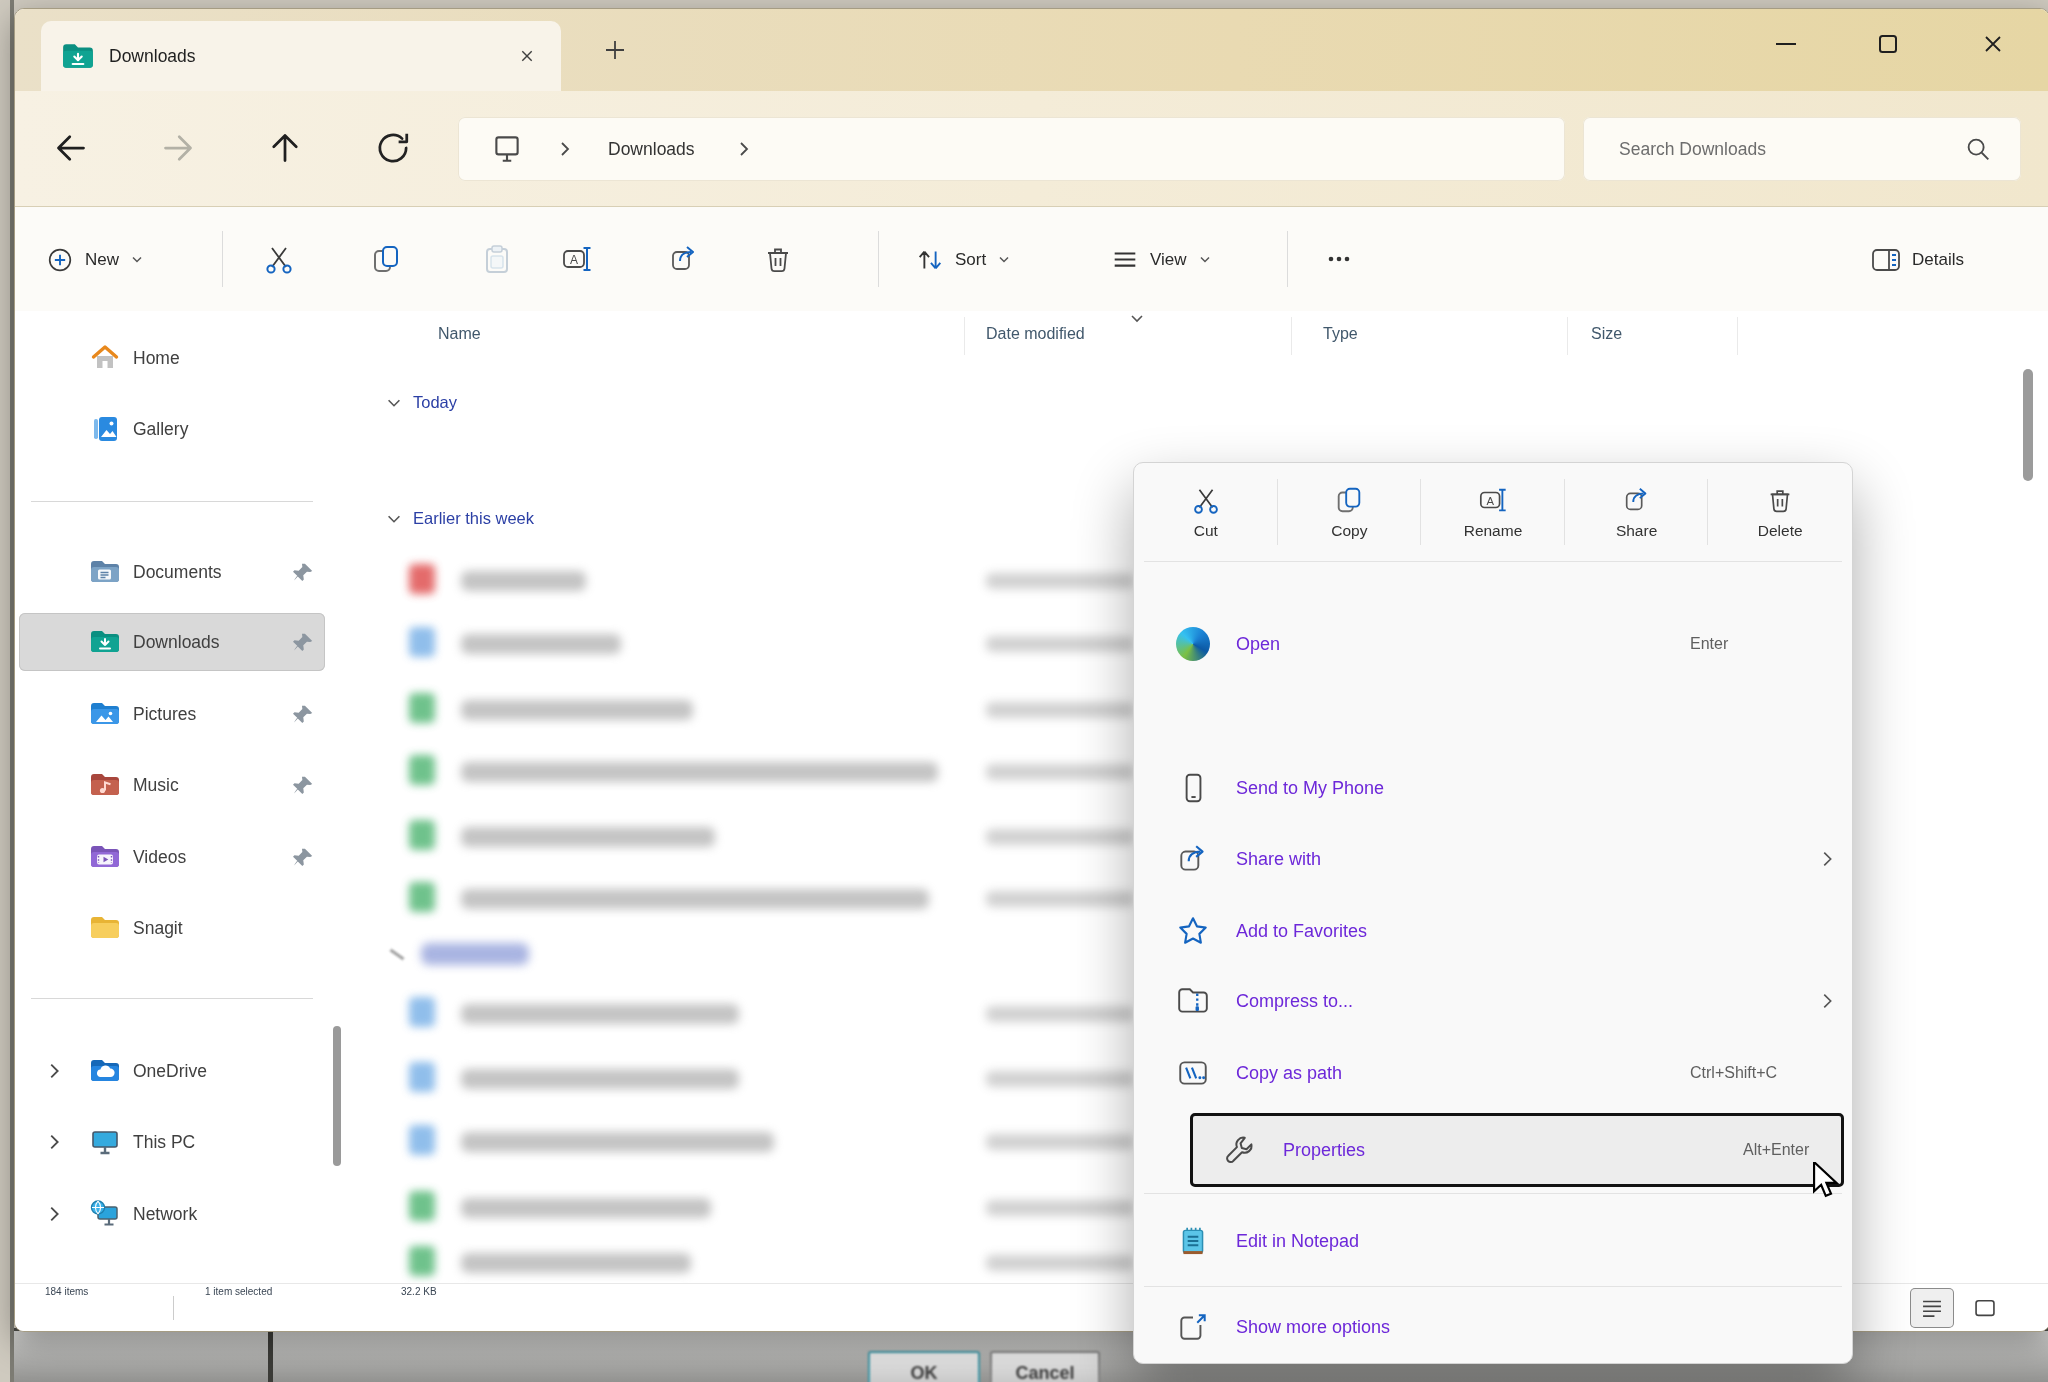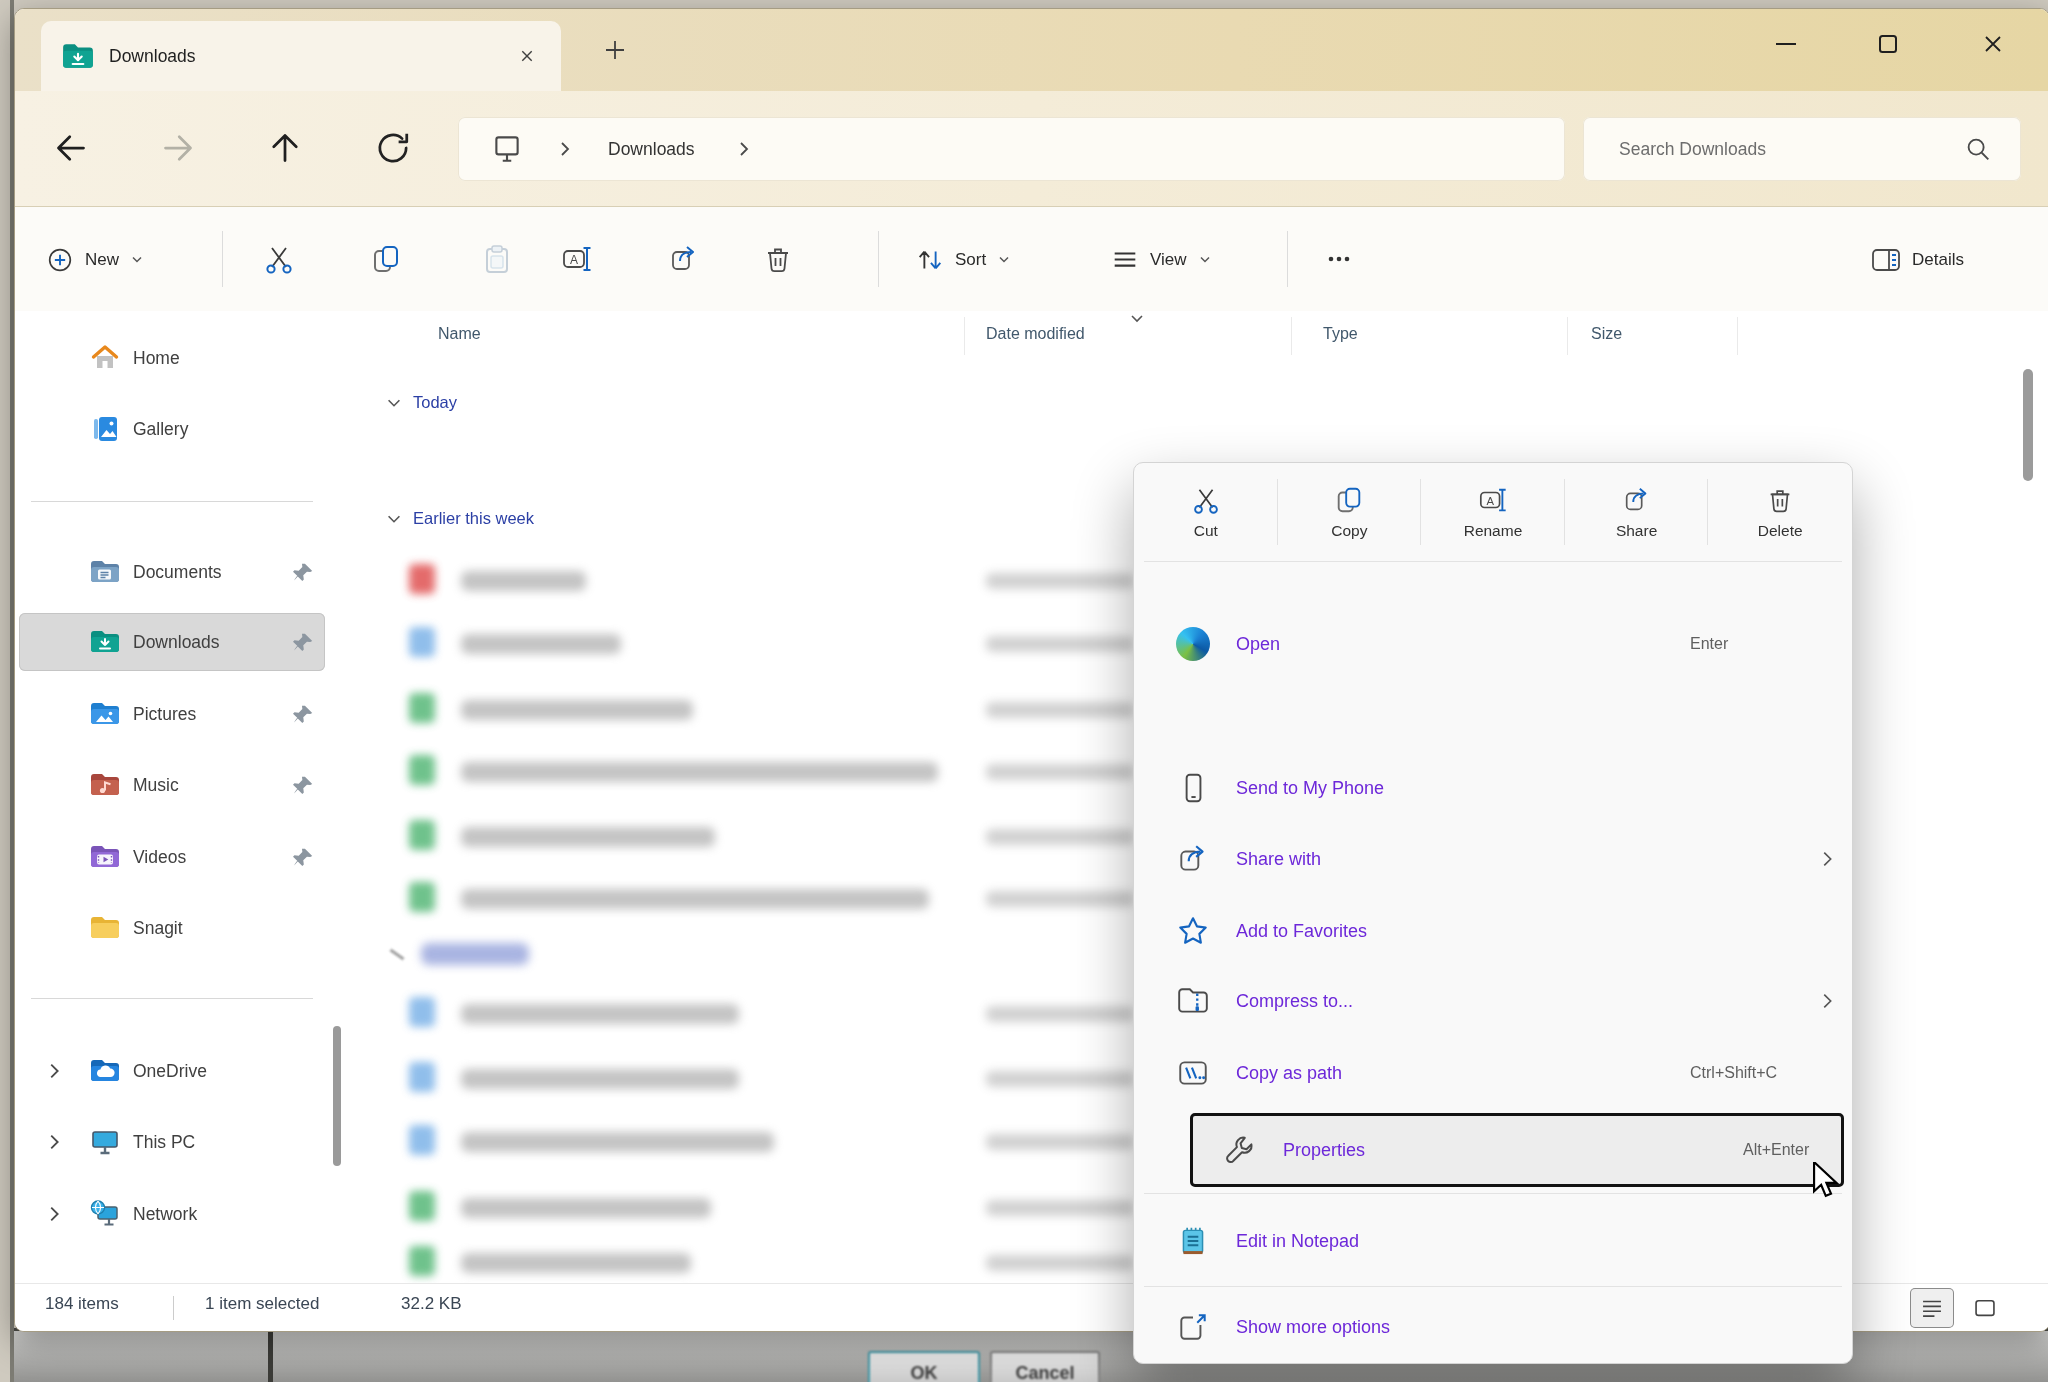--- a/index.html
+++ b/index.html
@@ -75,21 +75,21 @@
   .cell{font-size:17px;color:#1c1c1c;position:absolute;white-space:nowrap;}
   .blur-row{position:absolute;height:34px;}
   .bicon{position:absolute;width:26px;height:30px;border-radius:5px;filter:blur(4px);opacity:.85;}
   .bname{position:absolute;left:52px;top:7px;height:20px;border-radius:7px;background:#8a8a8a;opacity:.5;filter:blur(5px);}
   .bdate{position:absolute;top:9px;height:16px;width:148px;border-radius:6px;background:#9a9a9a;opacity:.45;filter:blur(5px);}
   .ic-red{background:#e05252;} .ic-blue{background:#7db3e8;} .ic-green{background:#57b878;}
   .list-scroll{position:absolute;left:2008px;top:58px;width:10px;height:112px;border-radius:5px;background:#9b9b9b;}
 
   
   .statusbar{position:absolute;left:0;top:1274px;width:100%;height:48px;background:#fff;border-top:1px solid #e8e8e8;}
-  .sb-txt{position:absolute;top:10px;font-size:17px;color:#3a4654;}
+  .sb-txt{position:absolute;top:2px;font-size:10px;color:#3a4654;}
   .sb-sep{position:absolute;left:158px;top:12px;width:1px;height:24px;background:#cccccc;}
   .sb-toggle{position:absolute;top:4px;width:44px;height:40px;border-radius:5px;display:flex;align-items:center;justify-content:center;}
   .sb-toggle.sel{background:#efefef;box-shadow:inset 0 0 0 1px #8b8b8b;}
 
   
   .ctxmenu{position:absolute;left:1133px;top:462px;width:718px;height:900px;background:#f9f9f9;
     border:1px solid #d4d4d4;border-radius:10px;box-shadow:0 26px 60px rgba(0,0,0,.33);z-index:50;}
   .quickrow{position:absolute;left:0;top:0;width:100%;height:98px;display:flex;}
   .qcell{flex:1;display:flex;flex-direction:column;align-items:center;justify-content:center;gap:7px;position:relative;}
   .qcell .q-lbl{font-size:15.5px;color:#323232;}

